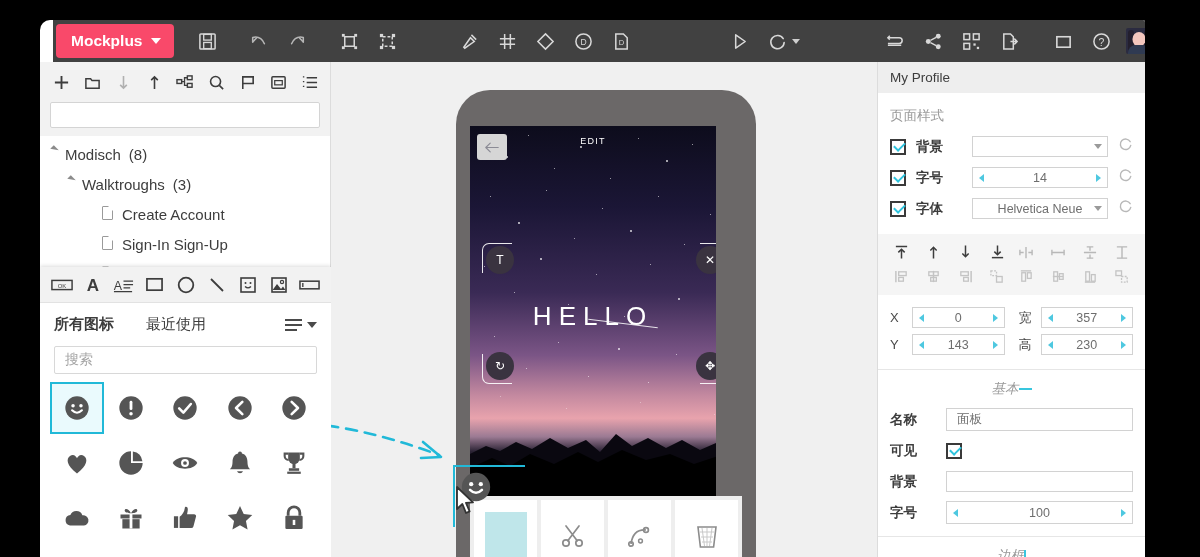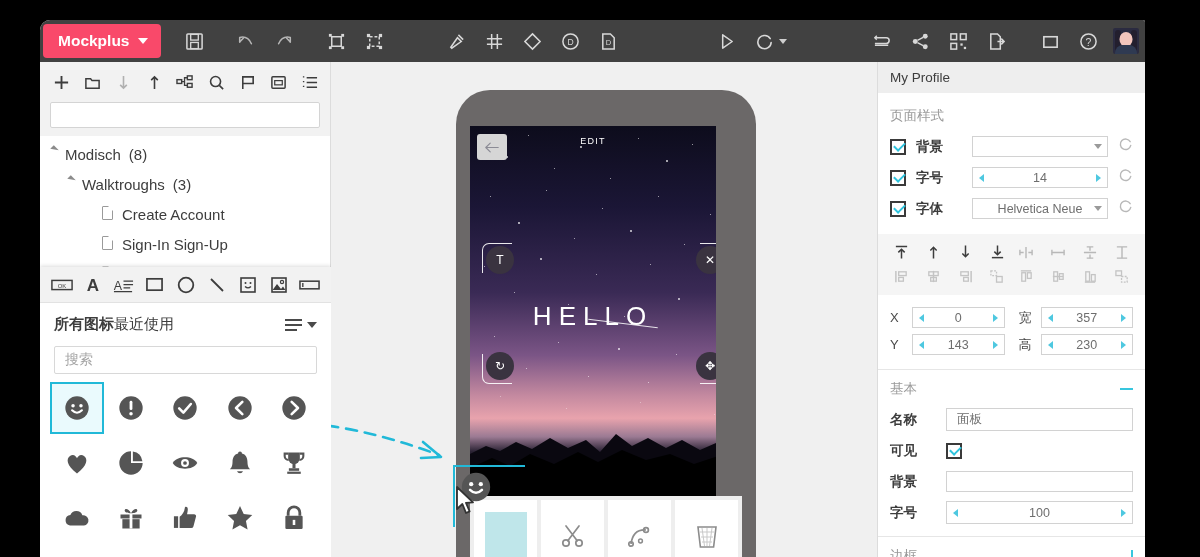--- a/index.html
+++ b/index.html
@@ -13,21 +13,21 @@
     position: absolute; left: 40px; top: 20px;
     width: 1105px; height: 537px;
     background: #fff;
     border-top-left-radius: 10px;
     border-top-right-radius: 2px;
     overflow: hidden;
   }
 
   
   .topbar {
-    position: absolute; left: 0; top: 0; width: 1105px; height: 42px;
+    position: absolute; left: 13px; top: 0; width: 1105px; height: 42px;
     background: #414141;
     display: flex; align-items: center;
   }
   .brand {
     margin-left: 3px;
     background: #f9496a; color: #fff;
     height: 34px; border-radius: 4px;
     display: flex; align-items: center; gap: 9px;
     padding: 0 13px 0 15px;
     font-size: 15.5px; font-weight: bold;
@@ -133,21 +133,21 @@
   }
   .lib-tools {
     height: 36px; background: #f2f2f2;
     display: flex; align-items: center; justify-content: space-around;
     padding: 0 6px;
     border-bottom: 1px solid #e2e2e2;
   }
   .lib-tools .ic { width: 26px; height: 30px; display:flex; align-items:center; justify-content:center; cursor:pointer; }
   .lib-tabs {
     display: flex; align-items: center;
-    padding: 12px 14px 4px 14px; gap: 0;
+    padding: 12px 14px 4px 14px; gap: 32px;
   }
   .lib-tab { font-size: 15px; color: #3d3d3d; cursor: pointer; }
   .lib-tab.active { color: #3d3d3d; font-weight: bold; }
   .lib-menu { margin-left: auto; display: flex; align-items: center; gap: 5px; cursor: pointer; }
   .lib-menu .bars { display: flex; flex-direction: column; gap: 3px; }
   .lib-menu .bars i { display: block; height: 2px; background: #4a4a4a; }
   .lib-menu .bars i:nth-child(1){ width: 17px; }
   .lib-menu .bars i:nth-child(2){ width: 17px; }
   .lib-menu .bars i:nth-child(3){ width: 12px; }
   .lib-menu .dn {
@@ -344,23 +344,23 @@
     padding: 12px 12px 10px 12px;
   }
   .xy-item { display: flex; align-items: center; }
   .xy-lbl { font-size: 13px; color: #4a4a4a; width: 22px; flex: none; }
   .xy-fld {
     height: 21px; flex: 1; border: 1px solid #d2d2d2;
     display: flex; align-items: center; justify-content: center;
     font-size: 12.5px; color: #6e6e6e; position: relative; cursor: text;
   }
   .sec-hdr {
-    display: flex; align-items: center; justify-content: space-between;
+    display: flex; align-items: center; justify-content: center;
     padding: 10px 12px 6px 12px;
-    border-top: 1px solid #e6e6e6; margin-top: 4px;
+    border-top: 1px solid #e6e6e6; margin-top: 4px; font-style: italic;
   }
   .sec-hdr .t { font-size: 13.5px; color: #9a9a9a; }
   .sec-hdr .minus { width: 13px; height: 2px; background: #38c6de; cursor: pointer; }
   .sec-hdr .plus { width: 2px; height: 13px; background: #38c6de; cursor: pointer; }
   .basic-row { display: flex; align-items: center; padding: 5px 12px; height: 31px; }
   .basic-lbl { font-size: 13.5px; color: #3d3d3d; font-weight: bold; width: 56px; flex: none; }
 </style>
 </head>
 <body>
 

